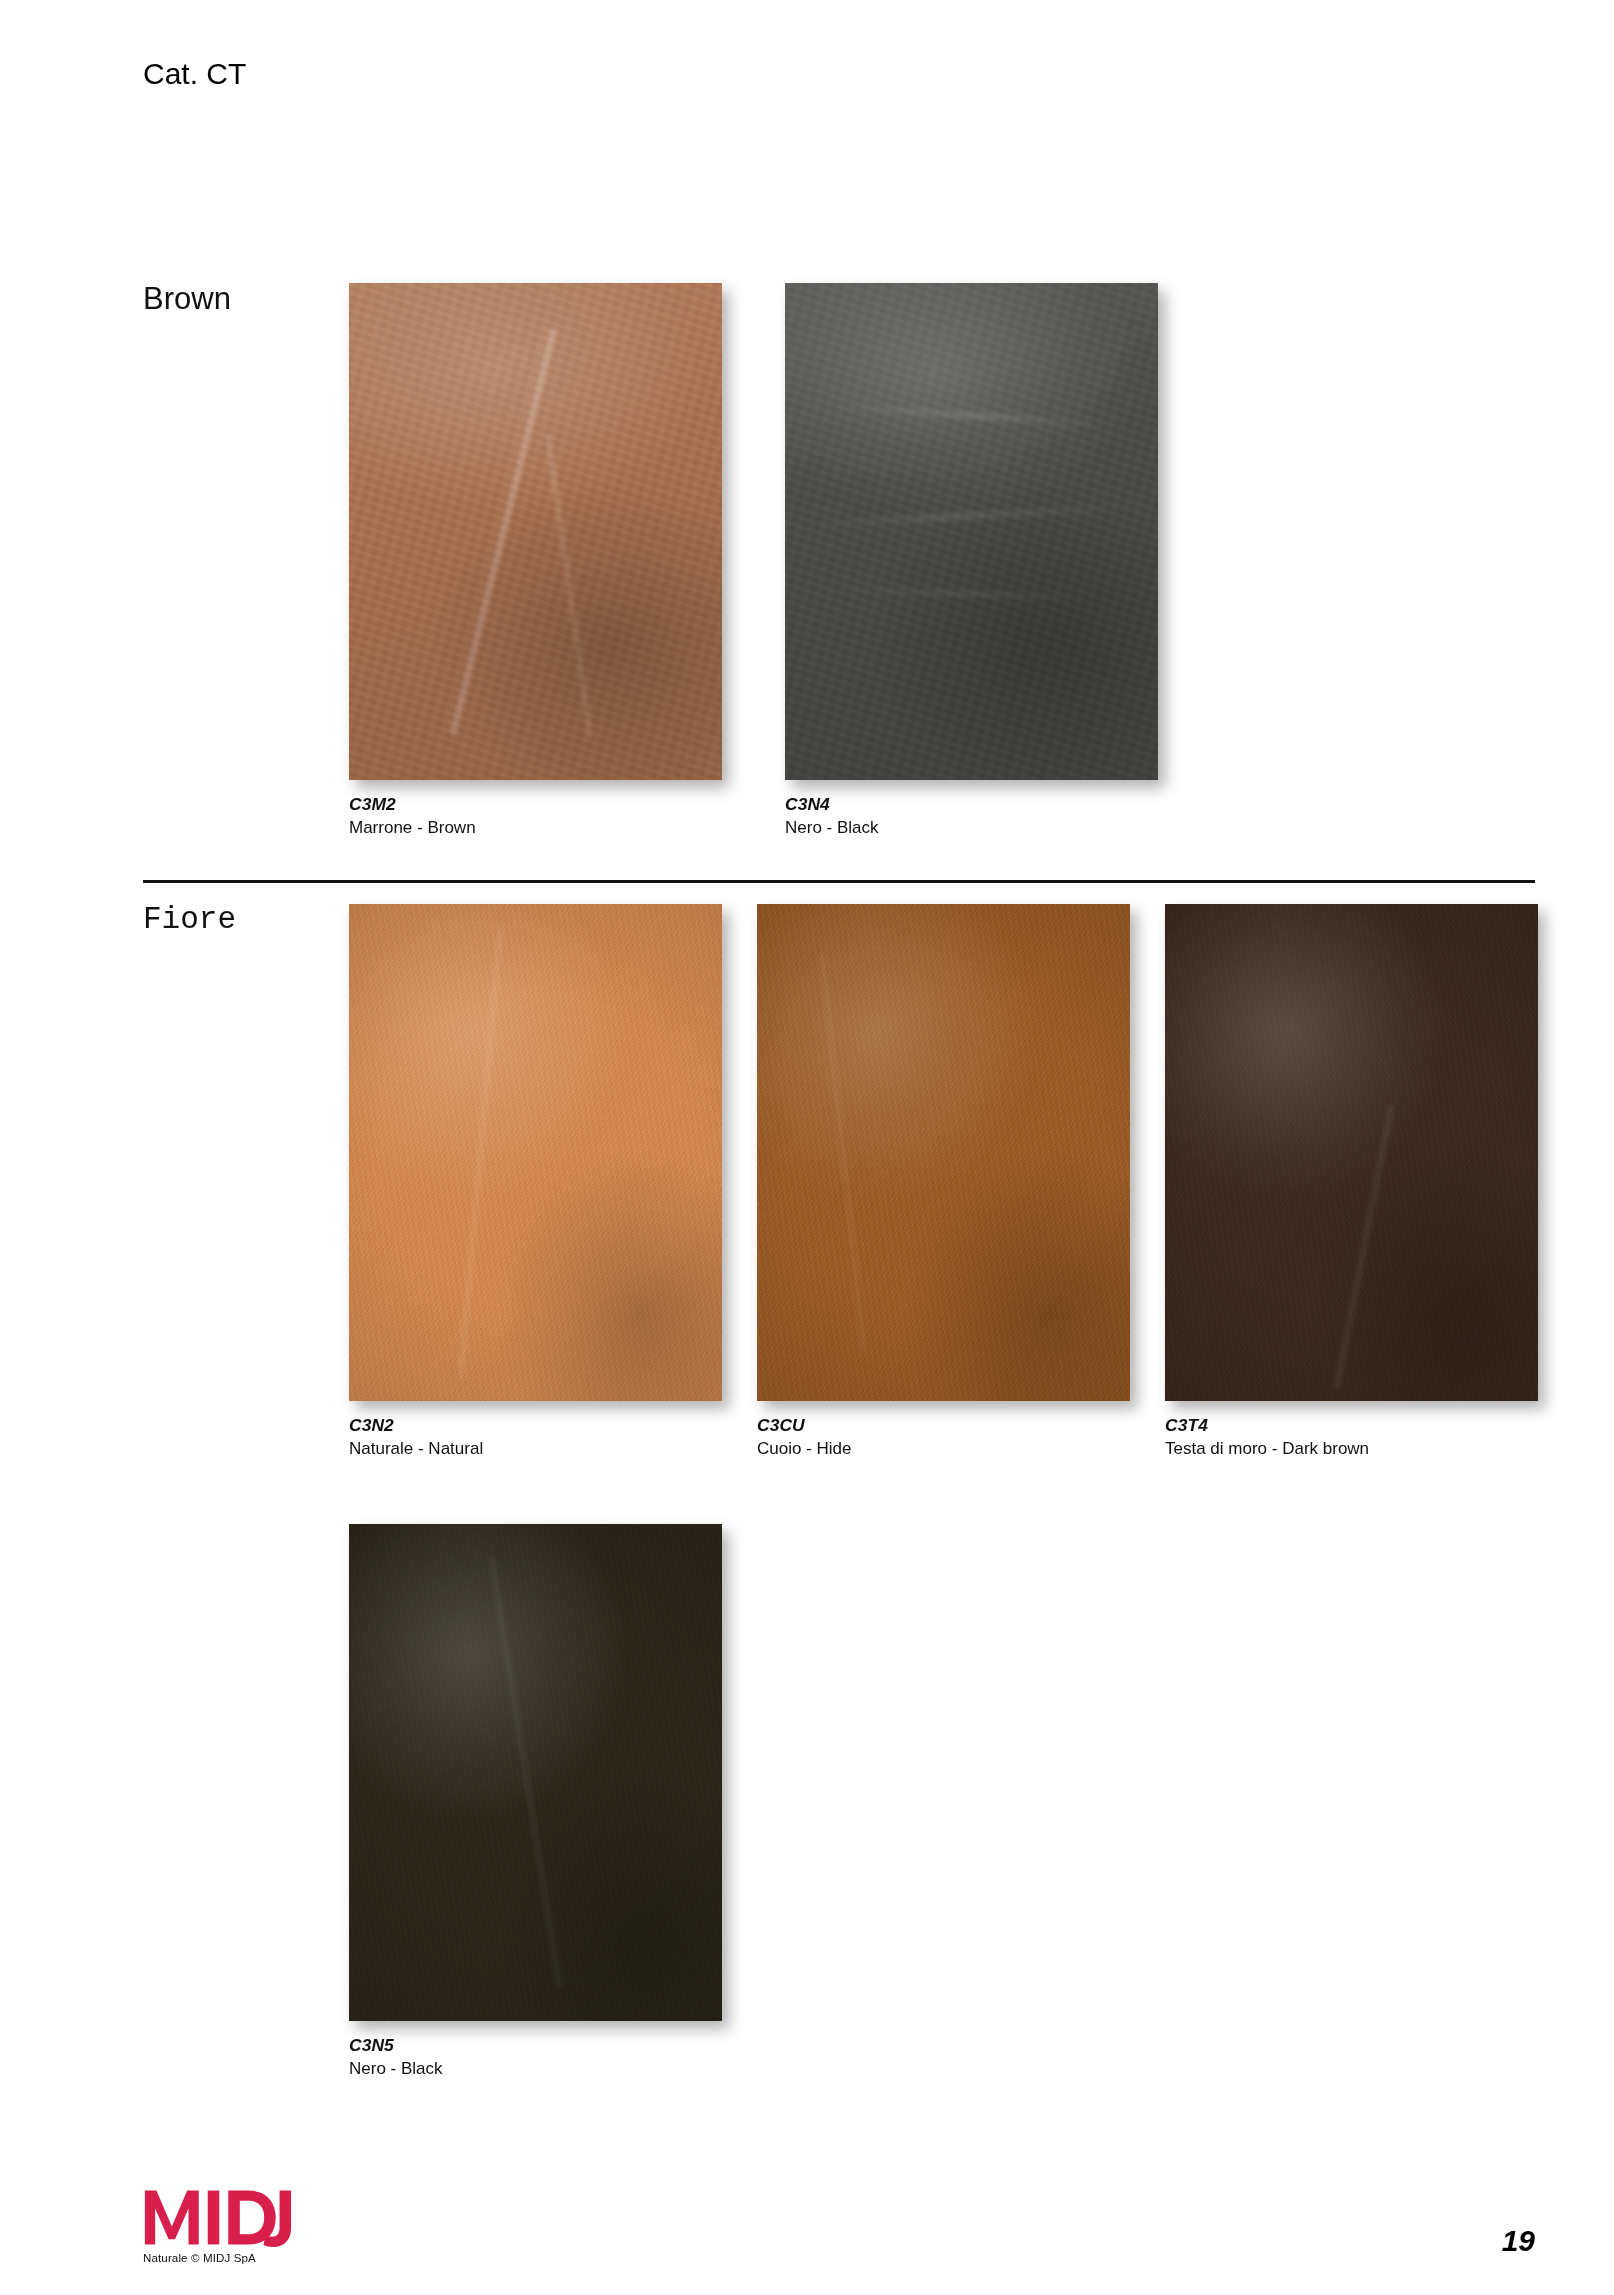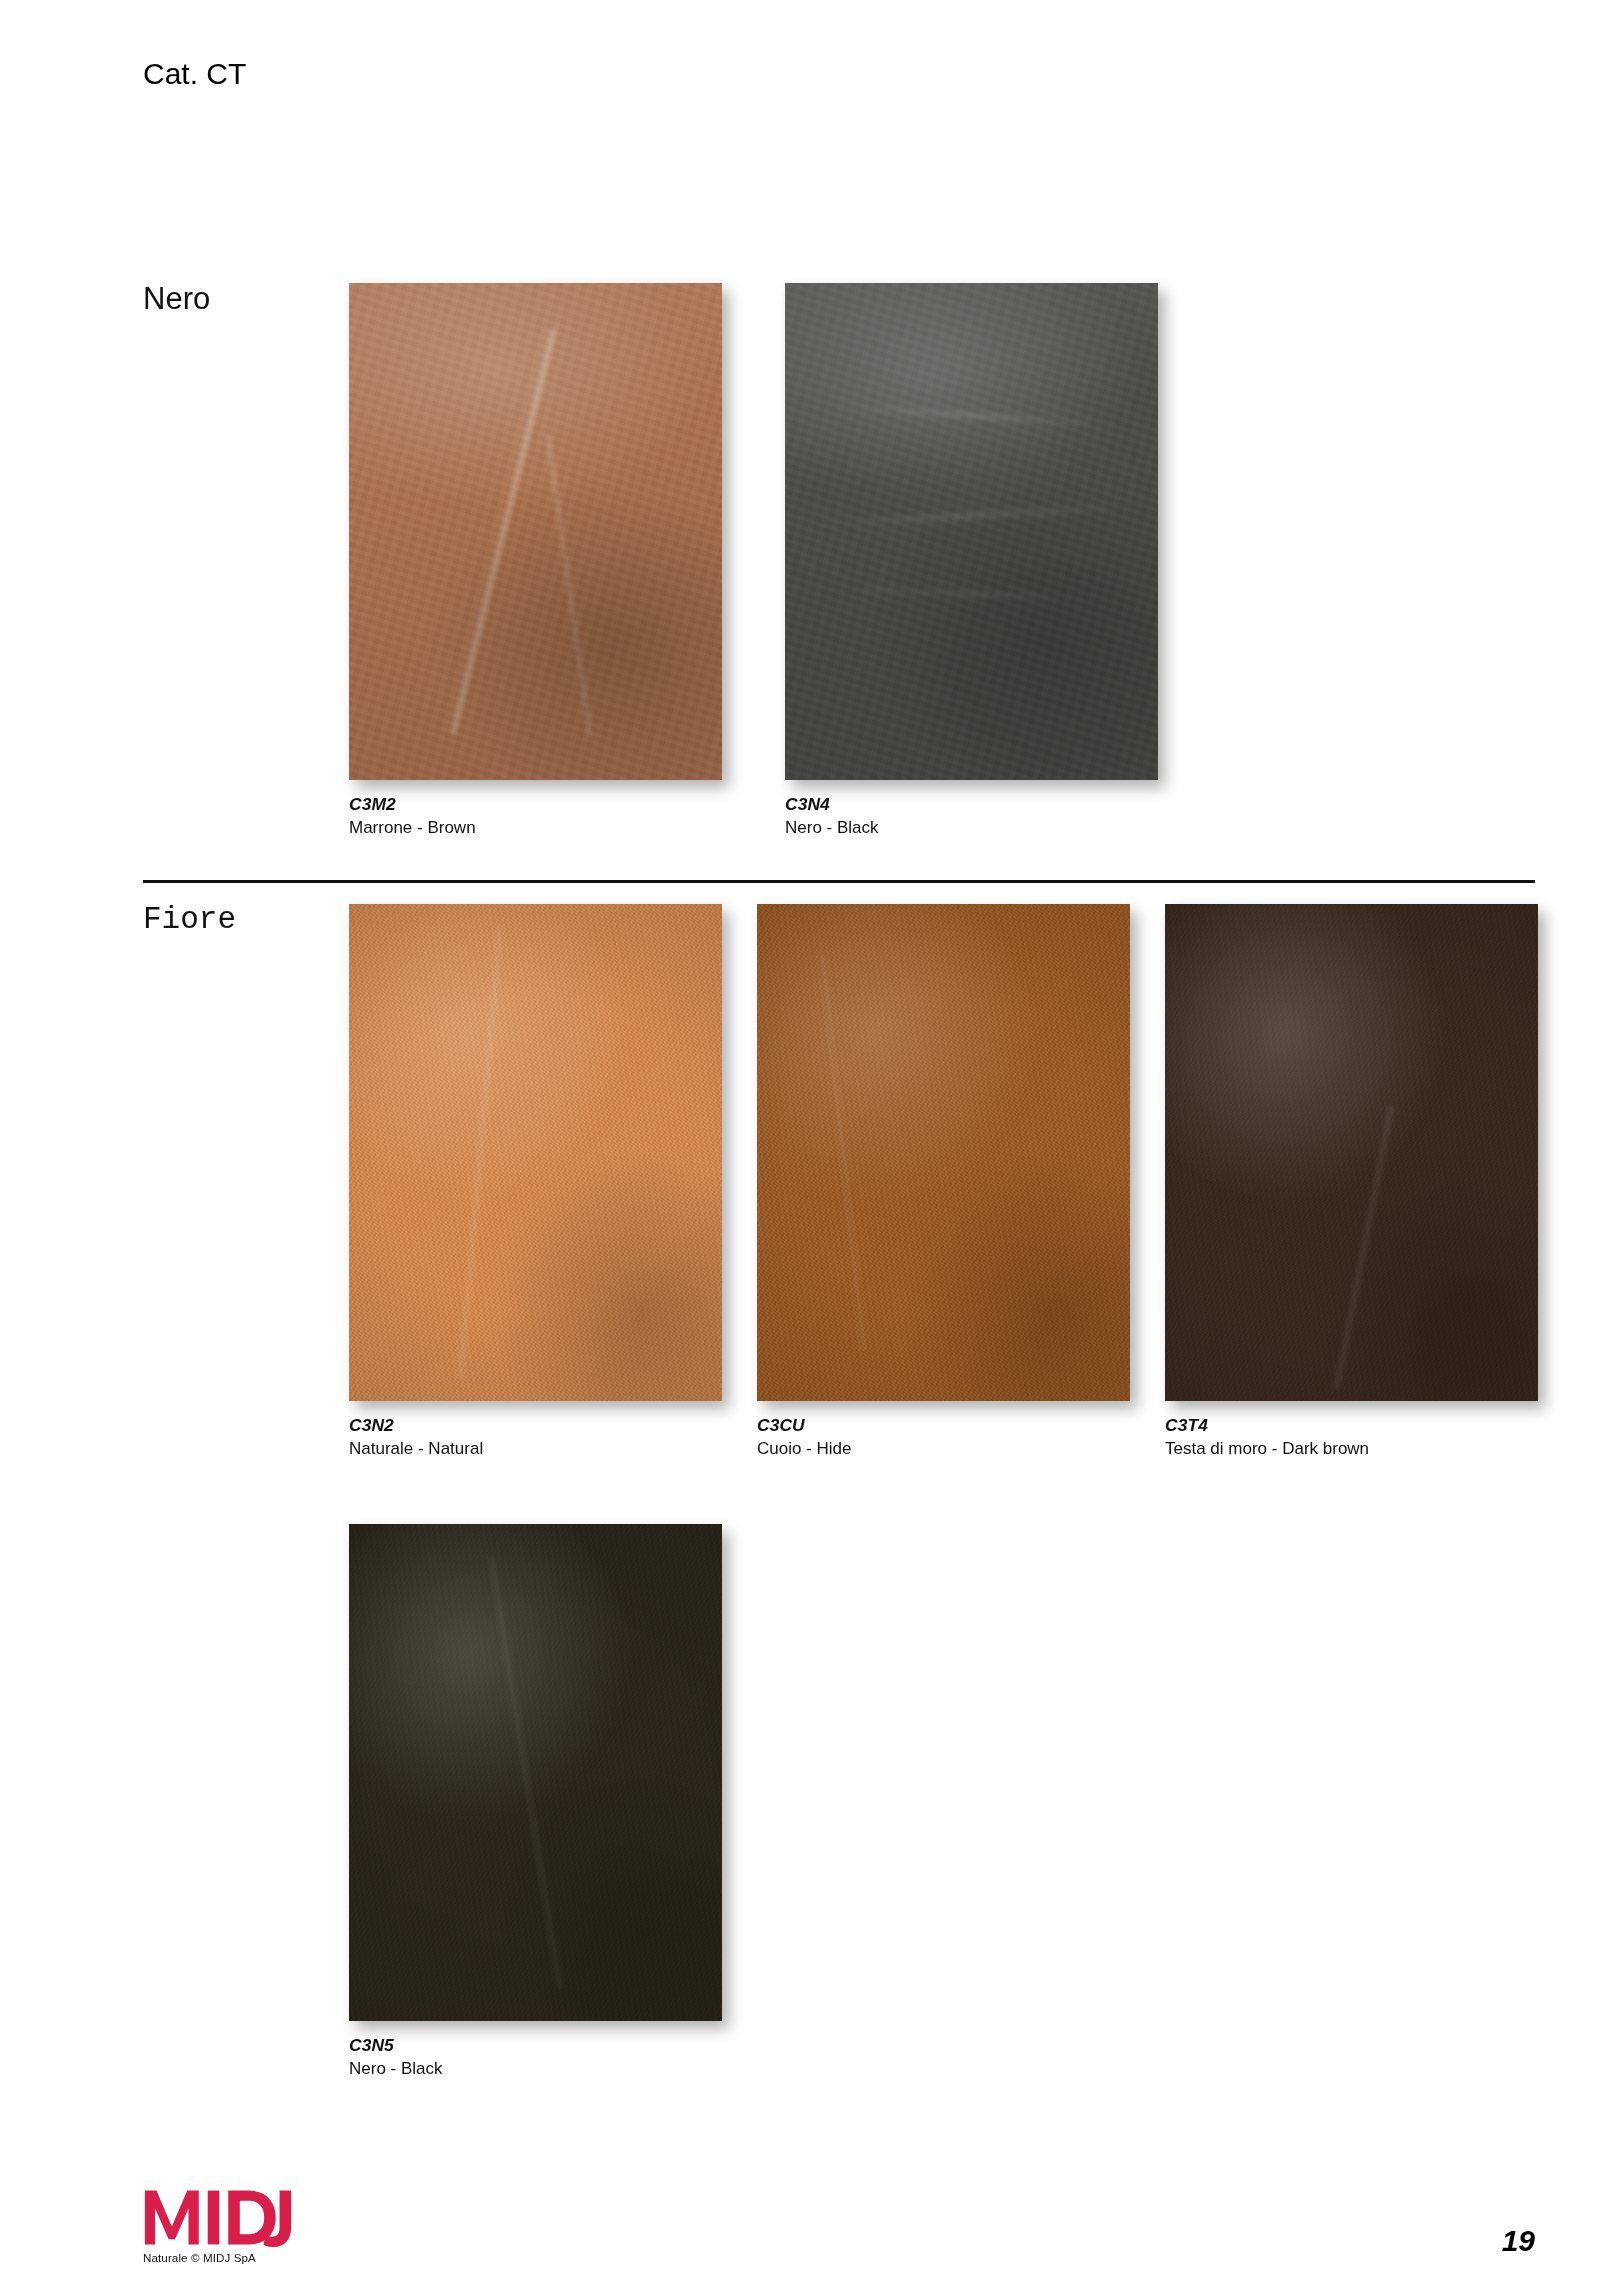--- a/index.html
+++ b/index.html
@@ -197,21 +197,21 @@
 </style>
 </head>
 <body>
 
 <div class="page">
 
   <div class="header">
     <div class="cat-label">Cat. CT</div>
   </div>
 
-  <div class="section-label nabuk">Nero</div>
+  <div class="section-label nabuk">Brown</div>
   <div class="section-label fiore">Fiore</div>
 
   <div class="divider"></div>
 
   <div class="swatch" style="left:349px; top:283px;">
     <div class="swatch-image nabuk" style="background-color:#a9714f;">
       <div class="crease" style="left:40%; top:8%; width:10.3px; height:84%; transform:rotate(14deg);"></div>
       <div class="crease" style="left:58%; top:30%; width:7.7px; height:62%; transform:rotate(-8deg); opacity:0.6;"></div>
     </div>
     <div class="swatch-code">C3M2</div>

